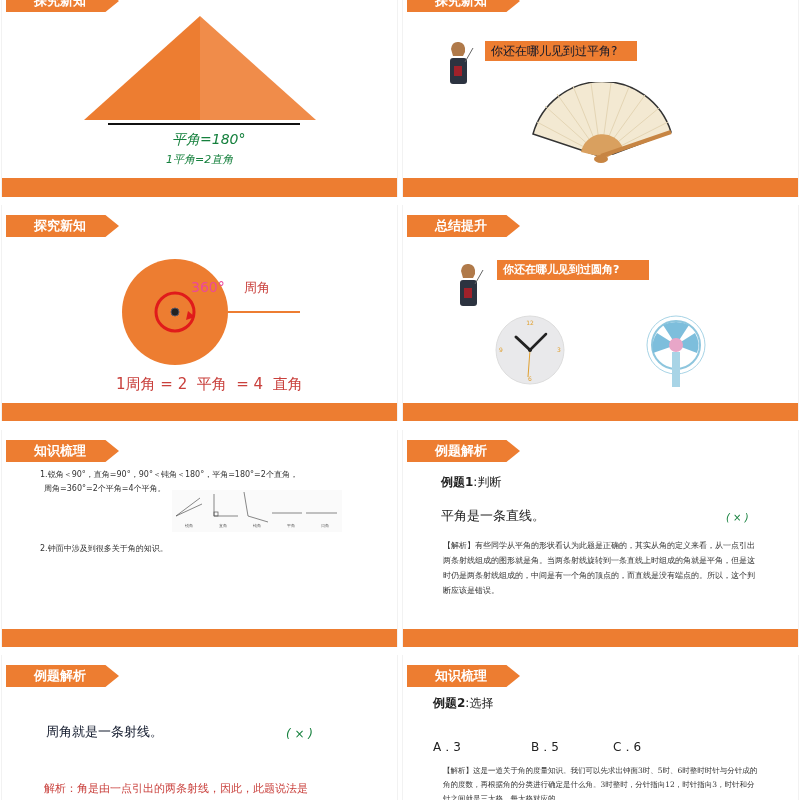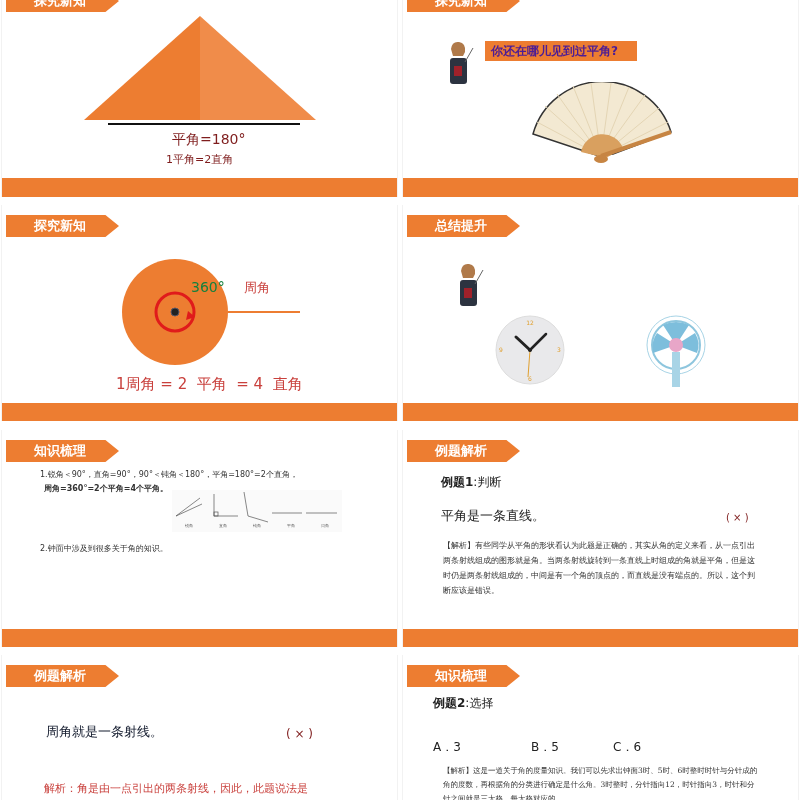--- a/index.html
+++ b/index.html
@@ -2,23 +2,23 @@
 <html><head>
 <meta charset="utf-8">
 <style>
   * { box-sizing: border-box; margin: 0; padding: 0; }
   body { width: 800px; height: 800px; background: #ffffff; font-family: "DejaVu Sans", sans-serif; overflow: hidden; position: relative; }
   .grid { position: absolute; left: 0; top: 0; width: 800px; height: 800px; }
   .slide { position: absolute; width: 397px; background: #ffffff; overflow: hidden; border-left: 1px solid #f2f2f2; border-right: 1px solid #f2f2f2; }
   .footer-bar { position: absolute; left: 0; right: 0; height: 19px; background: #ED7D31; }
   .tab { position: absolute; left: 4px; height: 22px; background: #ED7D31; color: #fff; font-weight: bold; font-size: 13px; line-height: 22px; padding-left: 28px; width: 113px; clip-path: polygon(0 0, 88% 0, 100% 50%, 88% 100%, 0 100%); }
   .abs { position: absolute; }
-  .red { color: #7f1d1d; }
+  .red { color: #15803d; font-style: italic; }
   .pink { color: #C9403C; }
-  .q-bubble { position: absolute; background: #ED7D31; color: #4c1d95; font-size: 12px; height: 20px; line-height: 20px; padding: 0 6px; font-weight: bold; }
+  .q-bubble { position: absolute; background: #ED7D31; color: #0f172a; font-size: 12px; height: 20px; line-height: 20px; padding: 0 6px; }
   .q-bubble.white { color: #fff; font-weight: bold; }
   .small { font-size: 8px; color: #333; line-height: 13px; }
   .serif { font-family: "DejaVu Serif", serif; }
   .teacher { position: absolute; width: 30px; height: 46px; }
 </style>
 </head>
 <body>
 
 <div class="grid">
 
@@ -67,35 +67,36 @@
 
   <div class="slide" style="left:1px; top:205px; height:216px;">
     <div class="tab" style="top:10px;"><span>探究新知</span></div>
     <svg class="abs" style="left:118px; top:50px;" width="185" height="115" viewBox="0 0 185 115">
       <circle cx="55" cy="57" r="53" fill="#ED7D31"></circle>
       <line x1="108" y1="57" x2="180" y2="57" stroke="#ED7D31" stroke-width="2"></line>
       <circle cx="55" cy="57" r="19" fill="none" stroke="#E01B1B" stroke-width="3"></circle>
       <polygon points="68,56 75,62 66,65" fill="#E01B1B"></polygon>
       <circle cx="55" cy="57" r="4" fill="#222" stroke="#556" stroke-width="1"></circle>
     </svg>
-    <div class="abs" style="left:189px; top:74px; font-size:14px; color:#15803d;">360°</div>
+    <div class="abs" style="left:189px; top:74px; font-size:14px; color:#ec4899;">360°</div>
     <div class="abs pink" style="left:242px; top:74px; font-size:13px;">周角</div>
     <div class="abs pink" style="left:114px; top:170px; font-size:15px; white-space:pre;">1周角 = 2  平角  = 4  直角</div>
     <div class="footer-bar" style="top:198px;"></div>
   </div>
 
   <div class="slide" style="left:402px; top:205px; height:216px;">
     <div class="tab" style="top:10px;"><span>总结提升</span></div>
     <svg class="teacher" style="left:52px; top:57px;" viewBox="0 0 30 46">
       <circle cx="13" cy="9" r="6" fill="#F3C9A5"></circle>
       <path d="M6 9 Q7 1 14 2 Q21 3 20 12 L18 16 L8 16 Z" fill="#B07A4A"></path>
       <rect x="5" y="18" width="17" height="26" rx="3" fill="#2C3340"></rect>
       <rect x="9" y="26" width="8" height="10" fill="#A0212A"></rect>
       <line x1="20" y1="22" x2="28" y2="8" stroke="#666" stroke-width="1"></line>
     </svg>
+    <div class="q-bubble white" style="left:94px; top:55px; width:152px; font-size:11px;">你还在哪儿见到过圆角?</div>
     <svg class="abs" style="left:92px; top:110px;" width="70" height="70" viewBox="0 0 70 70">
       <circle cx="35" cy="35" r="34" fill="#E9E9EB" stroke="#ddd"></circle>
       <text x="35" y="10" font-size="6" fill="#E0A030" text-anchor="middle">12</text>
       <text x="64" y="37" font-size="6" fill="#E0A030" text-anchor="middle">3</text>
       <text x="35" y="66" font-size="6" fill="#E0A030" text-anchor="middle">6</text>
       <text x="6" y="37" font-size="6" fill="#E0A030" text-anchor="middle">9</text>
       <line x1="35" y1="35" x2="21" y2="22" stroke="#222" stroke-width="3" stroke-linecap="round"></line>
       <line x1="35" y1="35" x2="51" y2="19" stroke="#222" stroke-width="2.5" stroke-linecap="round"></line>
       <line x1="35" y1="35" x2="33" y2="62" stroke="#E0A030" stroke-width="1"></line>
       <circle cx="35" cy="35" r="2" fill="#222"></circle>
@@ -108,21 +109,21 @@
       <path d="M35 30 L54 18 Q60 28 56 38 Z" fill="#7DBEDC"></path>
       <circle cx="35" cy="30" r="7" fill="#E8A6C8"></circle>
       <rect x="31" y="37" width="8" height="35" fill="#A8D4E6"></rect>
     </svg>
     <div class="footer-bar" style="top:198px;"></div>
   </div>
 
   <div class="slide" style="left:1px; top:430px; height:217px;">
     <div class="tab" style="top:10px;"><span>知识梳理</span></div>
     <div class="abs small" style="left:38px; top:38px; width:345px;">1.锐角＜90°，直角=90°，90°＜钝角＜180°，平角=180°=2个直角，</div>
-    <div class="abs small" style="left:42px; top:52px;font-weight:bold;">周角=360°=2个平角=4个平角。</div>
+    <div class="abs small" style="left:42px; top:52px;">周角=360°=2个平角=4个平角。</div>
     <div class="abs" style="left:170px; top:60px; width:170px; height:42px; background:#fafafa;">
       <svg width="170" height="42" viewBox="0 0 170 42">
         <g stroke="#555" stroke-width="0.7" fill="none">
           <polyline points="28,8 4,26 30,14"></polyline>
           <polyline points="42,4 42,26 66,26"></polyline>
             <rect x="42" y="22" width="4" height="4"></rect>
           <polyline points="72,2 76,26 96,32"></polyline>
           <line x1="100" y1="23" x2="130" y2="23"></line>
           <line x1="134" y1="23" x2="165" y2="23"></line>
         </g>

